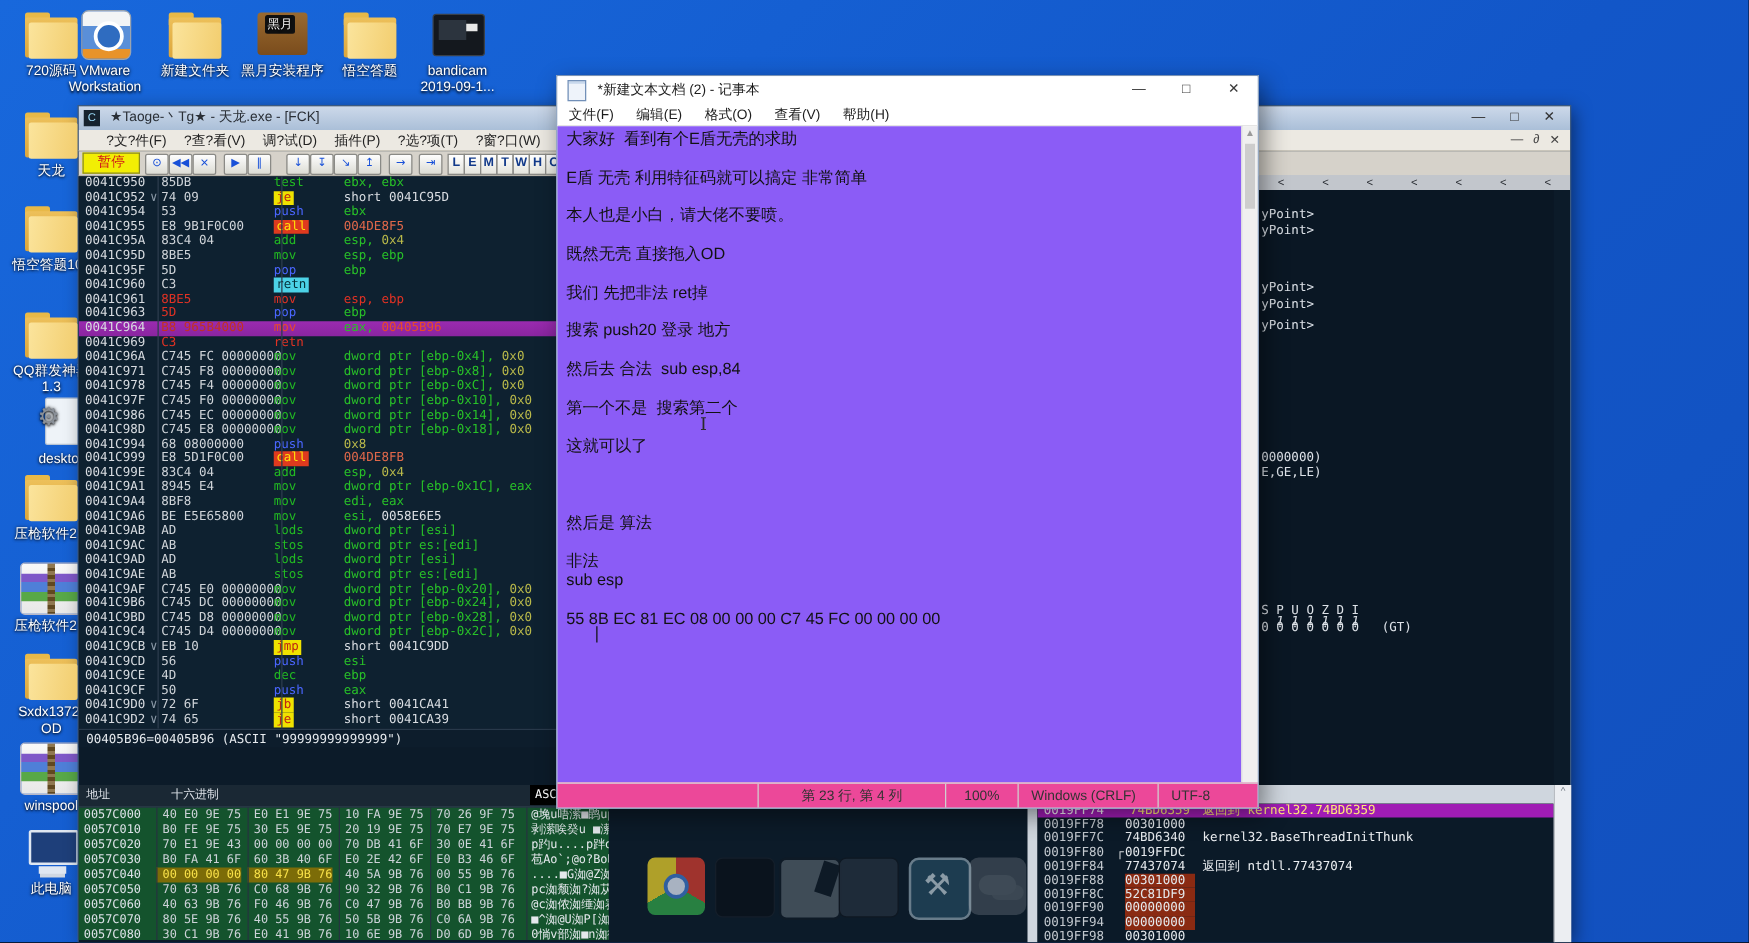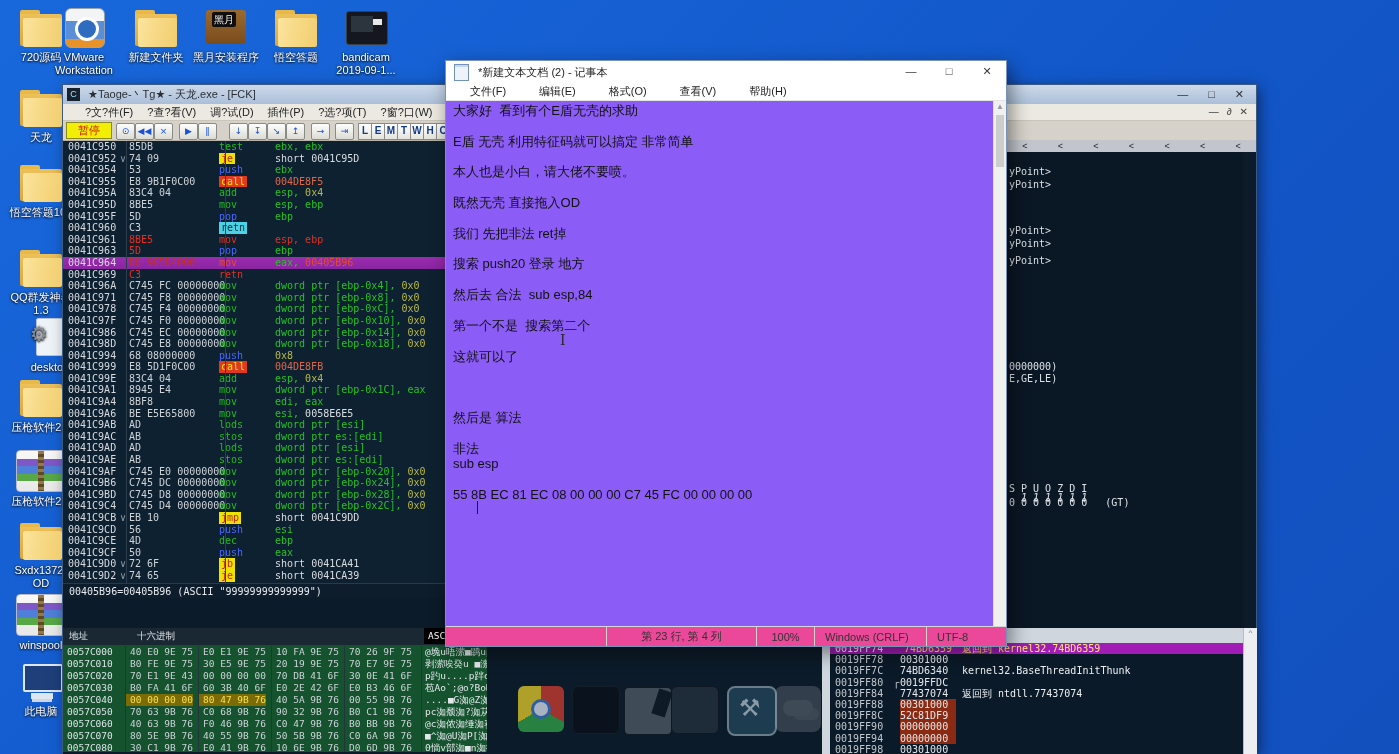--- a/index.html
+++ b/index.html
@@ -145,21 +145,21 @@
   #notepad{position:absolute;left:445px;top:60px;width:560px;height:585px;background:#fff;
     border:1px solid #7a92b4;box-shadow:4px 6px 18px rgba(0,0,0,.45);}
   #np-title{position:absolute;left:0;top:0;width:100%;height:22px;background:#fff;color:#1c1c1c;
     font-size:11px;line-height:22px;}
   #np-title .nicon{display:inline-block;width:13px;height:15px;margin:3px 6px 0 8px;vertical-align:top;
     background:#eef3fa;border:1px solid #7290b8;box-shadow:inset 0 2px 0 #c8d8ec;}
   #np-btns{position:absolute;right:0;top:0;height:22px;display:flex;}
   #np-btns span{width:38px;text-align:center;color:#3a3a3a;font-size:11px;line-height:20px;}
   #np-menu{position:absolute;left:0;top:22px;width:100%;height:18px;background:#fff;border-bottom:1px solid #e4e4e4;
     font-size:11px;color:#1c1c1c;display:flex;align-items:center;padding-left:6px;box-sizing:border-box;}
-  #np-menu span{margin-right:12px;padding:1px 3px;margin-left:15px;}
+  #np-menu span{margin-right:12px;padding:1px 3px;}
   #np-text{position:absolute;left:0;top:40px;width:548px;height:525px;overflow:hidden;
     font-size:13px;color:#121212;padding:2px 0 0 7px;box-sizing:border-box;background:#8b5cf6;}
   #np-text .ln{height:15.35px;line-height:15.35px;white-space:pre;}
   #np-scroll{position:absolute;right:0;top:40px;width:12px;height:525px;background:#f0f0f0;border-left:1px solid #e0e0e0;}
   #np-scroll .arr{color:#9a9a9a;font-size:8px;text-align:center;line-height:12px;}
   #np-scroll .thumb{margin:2px 2px;width:8px;height:52px;background:#cdcdcd;}
   #np-status{position:absolute;left:0;bottom:0;width:100%;height:20px;background:#ec4899;border-top:1px solid #d8d8d8;
     font-size:11px;color:#333;display:flex;align-items:center;justify-content:flex-end;box-sizing:border-box;}
   #np-status .seg{border-left:1px solid #d0d0d0;height:100%;display:flex;align-items:center;padding:0 10px;box-sizing:border-box;}
   #np-status .seg.pos{width:150px;justify-content:center;}

